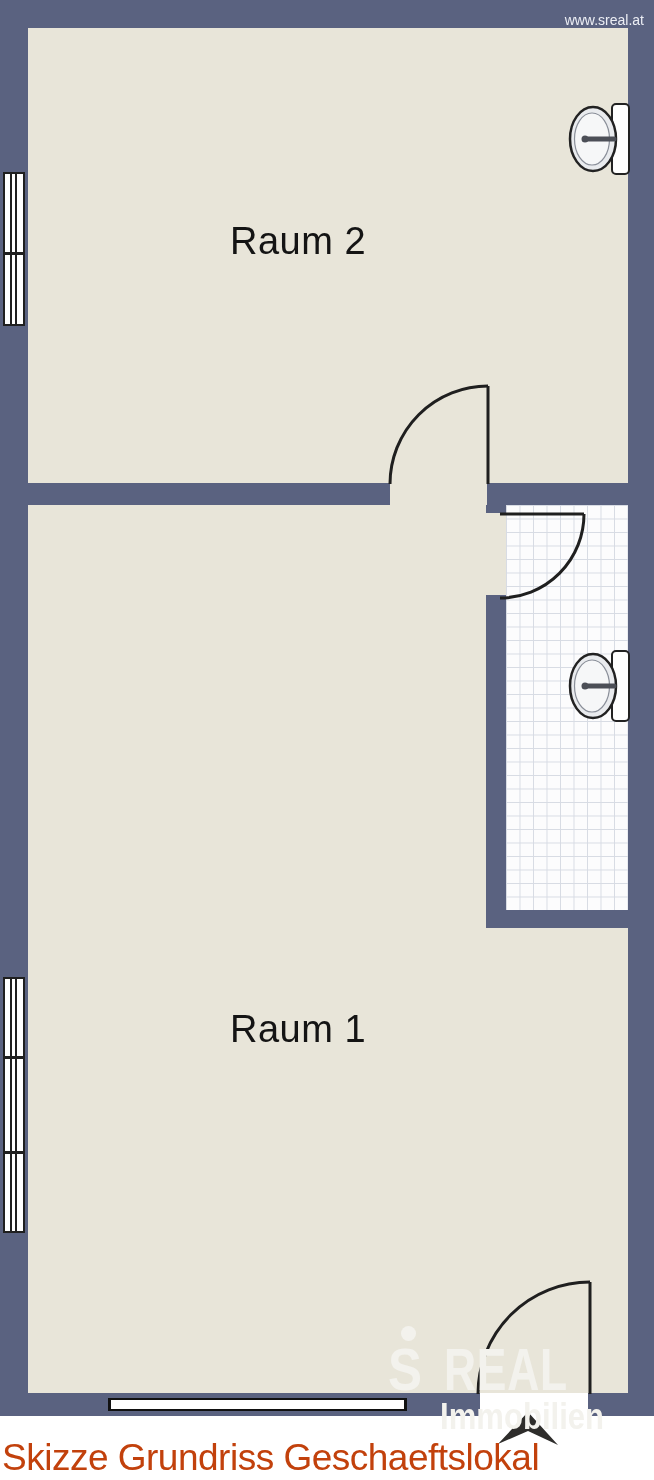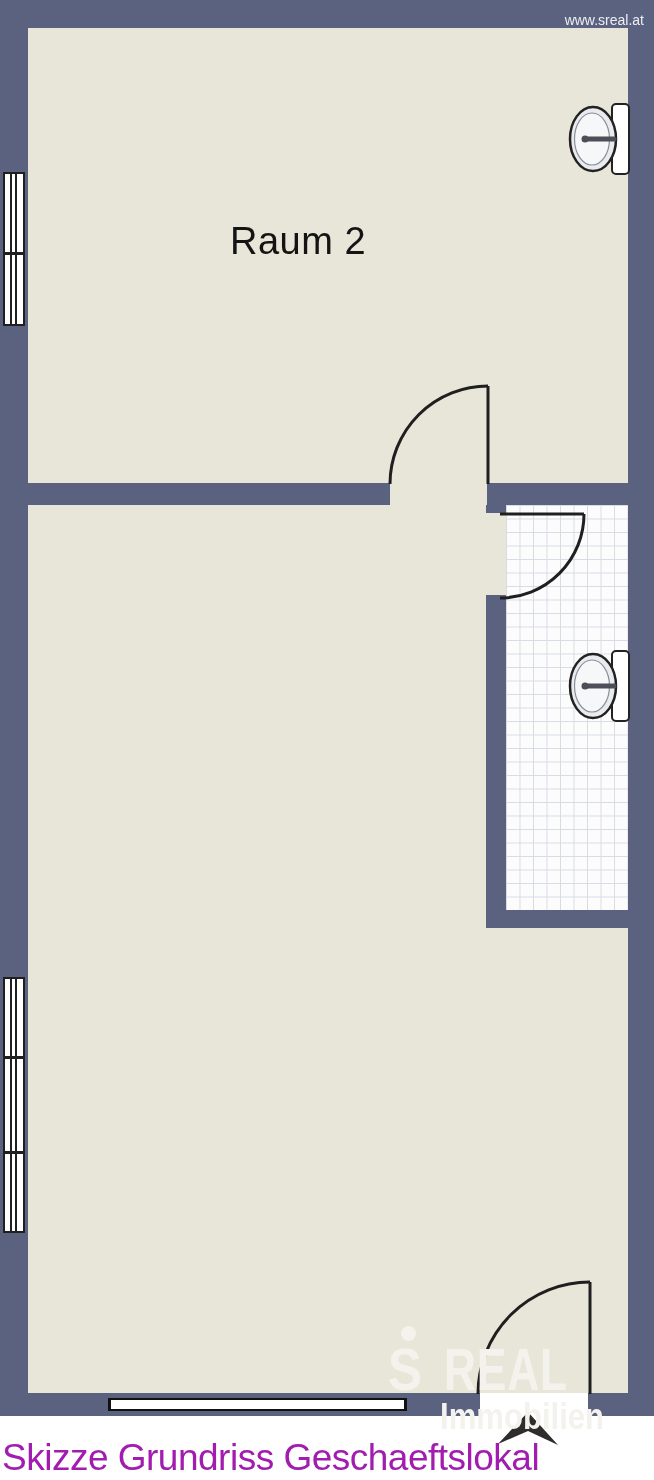--- a/index.html
+++ b/index.html
@@ -28,21 +28,21 @@
     border-top:2px solid #111;border-bottom:2px solid #111;border-left:3px solid #111;border-right:3px solid #111;
     box-sizing:border-box;}
   .threshold{position:absolute;left:480px;top:1393px;width:108px;height:23px;background:#ffffff;}
   
   .overlay{position:absolute;left:0;top:0;z-index:5;}
   
   .room-label{position:absolute;color:#141414;font-size:38px;letter-spacing:0.5px;z-index:6;}
   .lbl-r2{left:230px;top:220px;}
   .lbl-r1{left:230px;top:1008px;}
   .watermark{position:absolute;right:10px;top:12px;color:#eceef4;font-size:14px;z-index:6;}
-  .caption{position:absolute;left:2px;top:1437px;color:#a21caf;font-size:37px;letter-spacing:-0.5px;z-index:8;white-space:nowrap;}
+  .caption{position:absolute;left:2px;top:1437px;color:#c2410c;font-size:37px;letter-spacing:-0.5px;z-index:8;white-space:nowrap;}
   
   .logo{position:absolute;left:388px;top:1318px;width:260px;height:124px;color:#f3f2ed;z-index:7;}
   .logo .dot{position:absolute;left:13px;top:8px;width:15px;height:15px;border-radius:50%;background:#f3f2ed;}
   .logo .sglyph{position:absolute;left:0px;top:22px;font-size:60px;font-weight:bold;line-height:1;
       transform:scaleX(0.85);transform-origin:left top;}
   .logo .brand{position:absolute;left:56px;top:22px;font-size:60px;font-weight:bold;line-height:1;
       letter-spacing:1px;transform:scaleX(0.74);transform-origin:left top;}
   .logo .subtitle{position:absolute;left:52px;top:80px;font-size:37px;font-weight:bold;line-height:1;
       transform:scaleX(0.84);transform-origin:left top;}
 </style>
@@ -108,20 +108,21 @@
       <circle cx="585" cy="686" r="3.5" fill="#4c4f57"></circle>
     </g>
 
     <g>
       <line x1="528" y1="1406" x2="528" y2="1424" stroke="#2e2d2b" stroke-width="2"></line>
       <path d="M498,1444 L528,1412 L558,1445 L528,1431 Z" fill="#2e2d2b"></path>
     </g>
   </svg>
 
   <div class="room-label lbl-r2">Raum 2</div>
+  <div class="room-label lbl-r1">Raum 1</div>
   <div class="watermark">www.sreal.at</div>
 
   <div class="logo">
     <div class="dot"></div>
     <div class="sglyph">S</div>
     <div class="brand">REAL</div>
     <div class="subtitle">Immobilien</div>
   </div>
 
   <div class="caption">Skizze Grundriss Geschaeftslokal</div>

